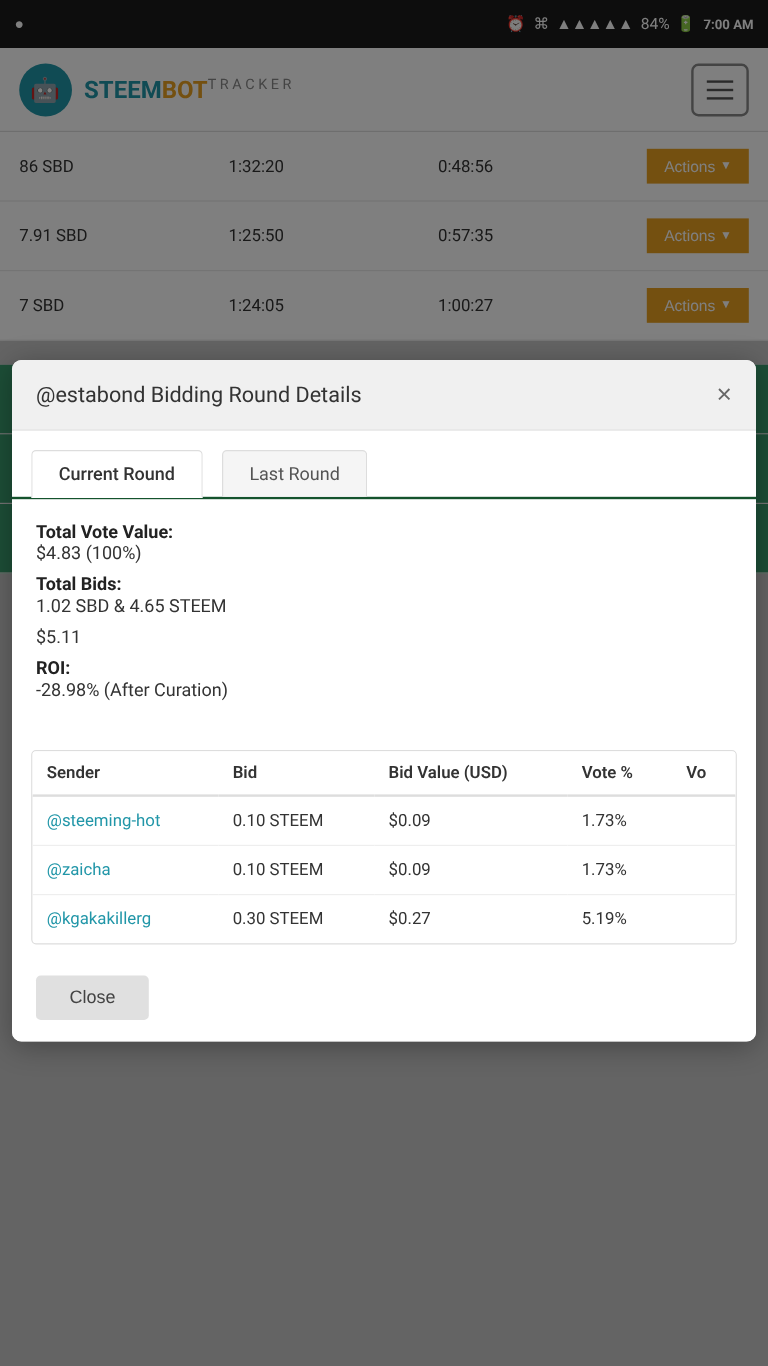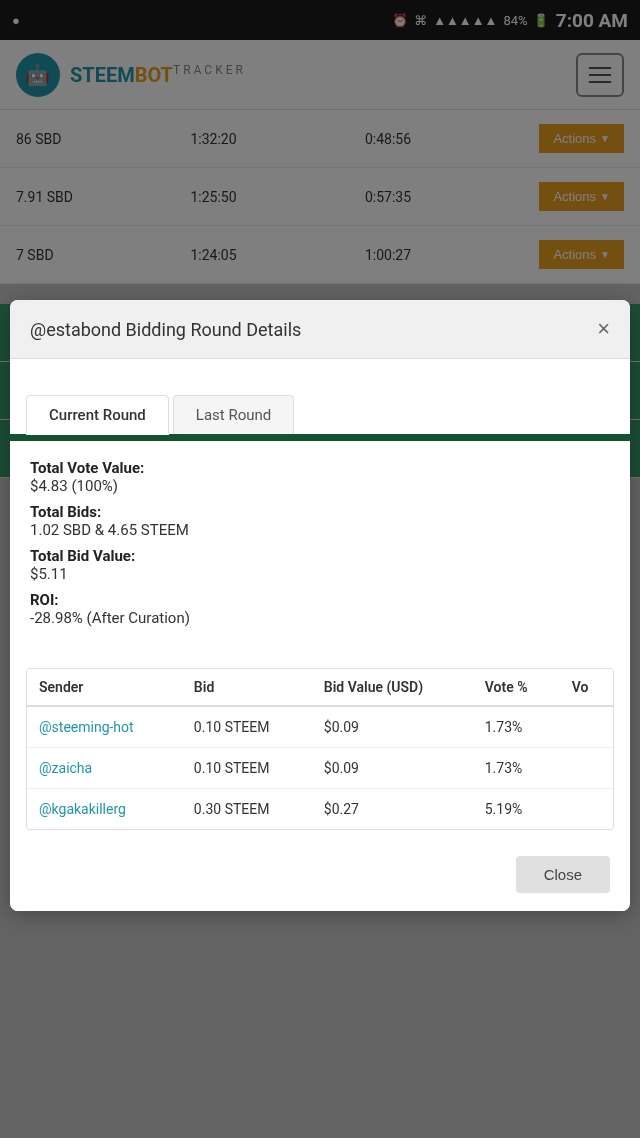--- a/index.html
+++ b/index.html
@@ -19,21 +19,21 @@
       height: 40px;
       display: flex;
       align-items: center;
       justify-content: space-between;
       padding: 0 12px;
       color: white;
       font-size: 13px;
     }
     .status-left { display: flex; align-items: center; gap: 6px; }
     .status-right { display: flex; align-items: center; gap: 6px; font-size: 13px; }
-    .status-time { font-size: 19px; font-weight: bold; }
+    .status-time { font-size: 11px; font-weight: bold; }
 
     
     .app-header {
       background: white;
       height: 70px;
       display: flex;
       align-items: center;
       justify-content: space-between;
       padding: 0 16px;
       border-bottom: 1px solid #ddd;
@@ -124,25 +124,24 @@
       cursor: pointer;
       background: none;
       border: none;
       line-height: 1;
     }
     .modal-body { padding: 0; background: white; }
 
     
     .tabs {
       display: flex;
-      border-bottom: 7px solid #14532d;
+      border-bottom: 2px solid #14532d;
       background: white;
       padding: 16px 16px 0;
-      gap: 4px;
-      margin-top: 20px;
+      gap: 16px;
     }
     .tab {
       padding: 10px 22px;
       font-size: 15px;
       cursor: pointer;
       border: 1px solid #ddd;
       border-bottom: none;
       background: #f5f5f5;
       color: #555;
       border-radius: 4px 4px 0 0;
@@ -189,21 +188,20 @@
       color: #333;
       white-space: nowrap;
     }
     .bids-table tr:last-child td { border-bottom: none; }
     .user-link { color: #2196a8; text-decoration: none; }
 
     
     .modal-footer {
       padding: 10px 20px 18px;
       display: flex;
-      justify-content: flex-end;
     }
     .close-btn {
       background: #e0e0e0;
       border: none;
       border-radius: 4px;
       padding: 10px 28px;
       font-size: 15px;
       color: #444;
       cursor: pointer;
     }
@@ -291,21 +289,20 @@
       <div class="tab">
         <span>Last Round</span>
       </div>
     </div>
 
     <div class="stats-section">
       <div class="stat-label">Total Vote Value:</div>
       <div class="stat-value">$4.83 (100%)</div>
       <div class="stat-label">Total Bids:</div>
       <div class="stat-value">1.02 SBD &amp; 4.65 STEEM</div>
-      <div class="stat-label">Total Bid Value:</div>
       <div class="stat-value">$5.11</div>
       <div class="stat-label">ROI:</div>
       <div class="stat-value">-28.98% (After Curation)</div>
     </div>
 
     <div class="bids-table-wrap">
       <table class="bids-table">
         <thead>
           <tr>
             <th>Sender</th>

